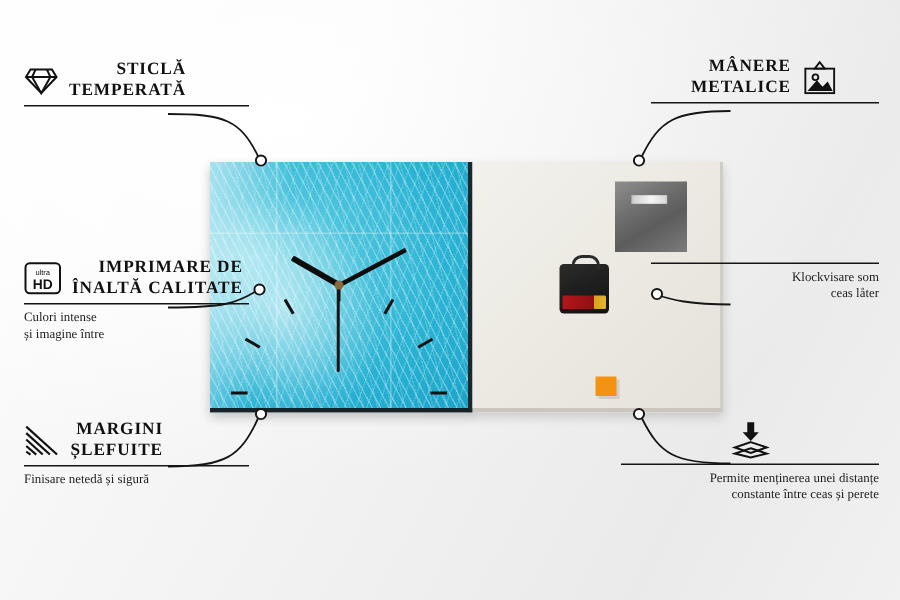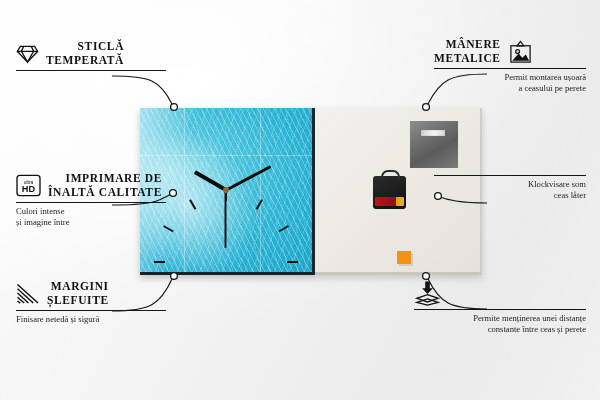--- a/index.html
+++ b/index.html
@@ -176,21 +176,21 @@
     box-shadow: 2px 2px 0 rgba(0,0,0,0.10);
   }
 
   
   .callout { position: absolute; }
   .callout .head {
     display: flex;
     align-items: center;
     gap: 7px;
   }
-  .callout.right .head { justify-content: flex-start; }
+  .callout.right .head { justify-content: center; }
   .title {
     font-size: 11.5px;
     font-weight: bold;
     letter-spacing: 0.6px;
     color: #101010;
     line-height: 13.5px;
     text-transform: uppercase;
     white-space: pre-line;
     text-align: right;
   }
@@ -335,22 +335,20 @@
       <span class="icon">
         <svg width="25" height="24" viewBox="0 0 26 25" fill="none" stroke="#111" stroke-width="1.3">
           <path d="M13 1.5 9.5 6h7z"></path>
           <rect x="3" y="6" width="20" height="17"></rect>
           <circle cx="10" cy="12" r="2"></circle>
           <path d="M4.5 21.5 11 14l4 4.5 3.5-3.5 3.5 6.5z" fill="#111" stroke="none"></path>
         </svg>
       </span>
     </div>
     <div class="rule"></div>
-    <div class="desc">Permit montarea ușoară
-a ceasului pe perete</div>
   </div>
 
   <div class="callout right" style="right:14px; top:172px; width:152px;">
     <div class="rule"></div>
     <div class="desc">Klockvisare som
 ceas låter</div>
   </div>
 
   <div class="callout right" style="right:14px; top:280px; width:172px;">
     <div class="head">

